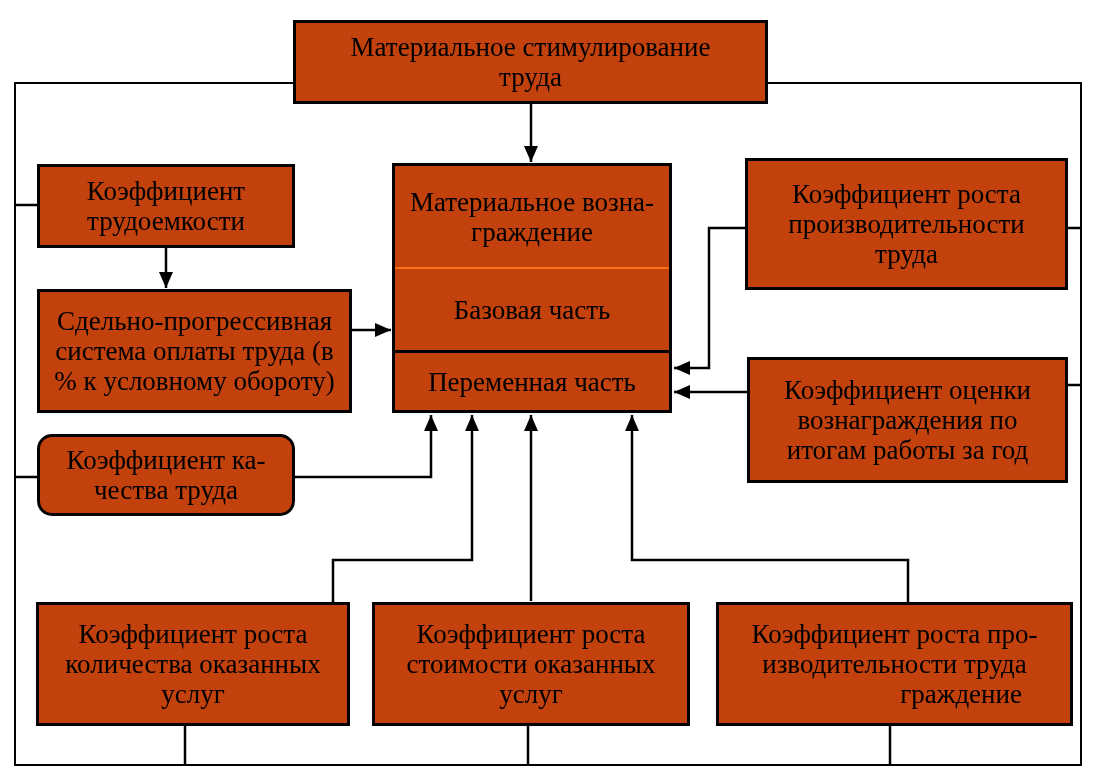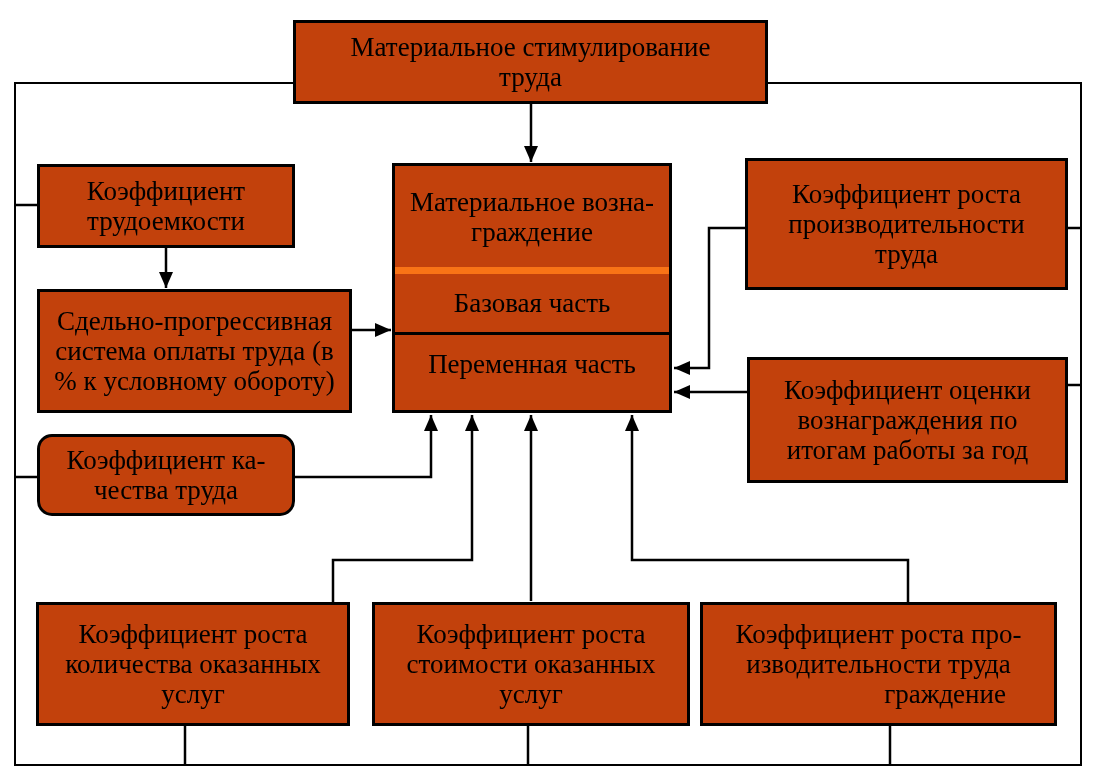--- a/index.html
+++ b/index.html
@@ -41,31 +41,31 @@
 
   .b-stimulus   { left: 293px; top: 20px;  width: 475px; height: 84px; }
   .b-reward     { left: 392px; top: 163px; width: 280px; height: 250px;
                   justify-content: flex-start; padding: 0; display: block; }
   .b-reward .sec {
     box-sizing: border-box;
     display: flex; flex-direction: column;
     justify-content: center; align-items: center;
   }
   .b-reward .sec-1 { height: 101px; }
-  .b-reward .sec-2 { height: 65px; border-top: 7px solid #f97316; align-items: center; }
+  .b-reward .sec-2 { height: 83px; border-top: 2px solid #f97316; align-items: center; }
   .b-reward .sec-3 { height: 60px; border-top: 3px solid #000000; }
 
   .b-intensity  { left: 37px;  top: 164px; width: 258px; height: 84px; }
   .b-piece      { left: 37px;  top: 289px; width: 315px; height: 124px; }
   .b-quality    { left: 37px;  top: 434px; width: 258px; height: 82px; border-radius: 15px; }
   .b-prodgrowth { left: 745px; top: 158px; width: 323px; height: 132px; }
   .b-annual     { left: 747px; top: 309px; width: 321px; height: 126px; margin-top: 48px; }
   .b-qty        { left: 36px;  top: 602px; width: 314px; height: 124px; }
   .b-cost       { left: 372px; top: 602px; width: 318px; height: 124px; }
-  .b-workers    { left: 700px; top: 602px; width: 357px; height: 124px; }
+  .b-workers    { left: 716px; top: 602px; width: 357px; height: 124px; }
   
   .b-workers .ln:nth-child(3) { align-self: flex-end; padding-right: 48px; }
 </style>
 </head>
 <body>
 
 <div class="stage">
 
   <svg class="connector-layer" width="1096" height="782" viewBox="0 0 1096 782" xmlns="http://www.w3.org/2000/svg">
     <defs>

